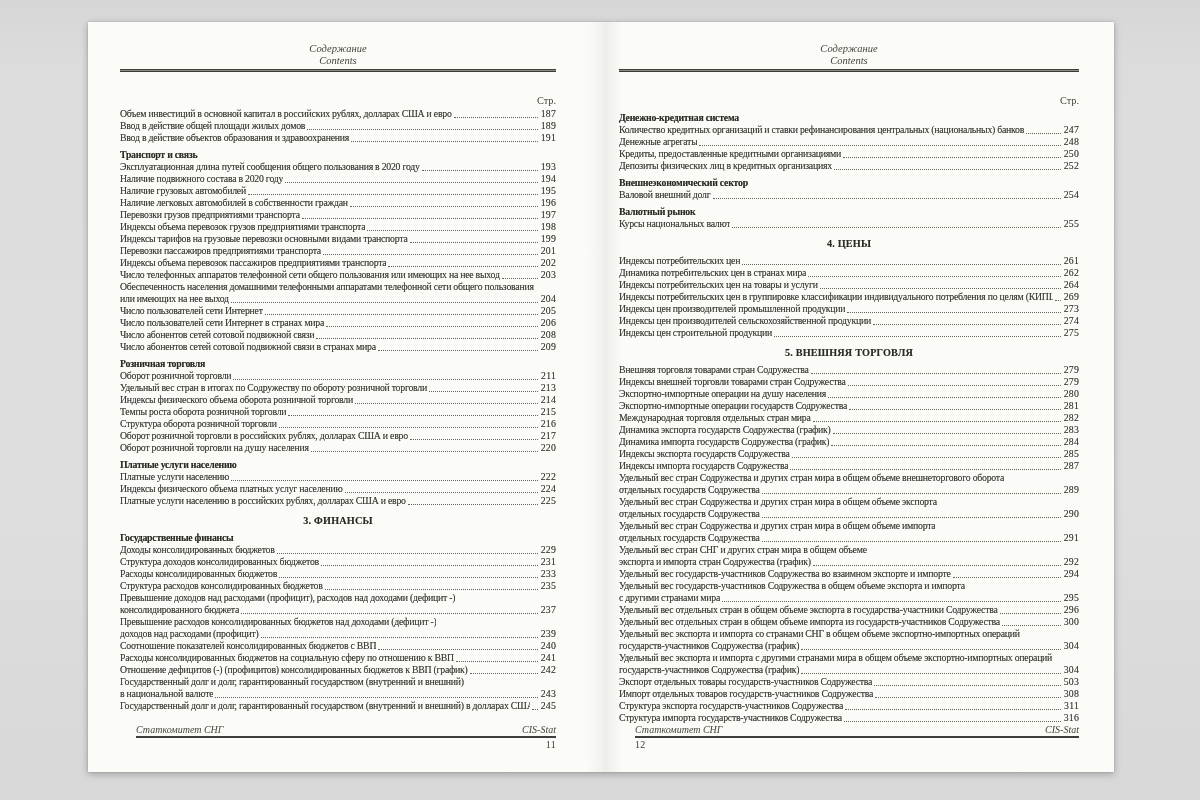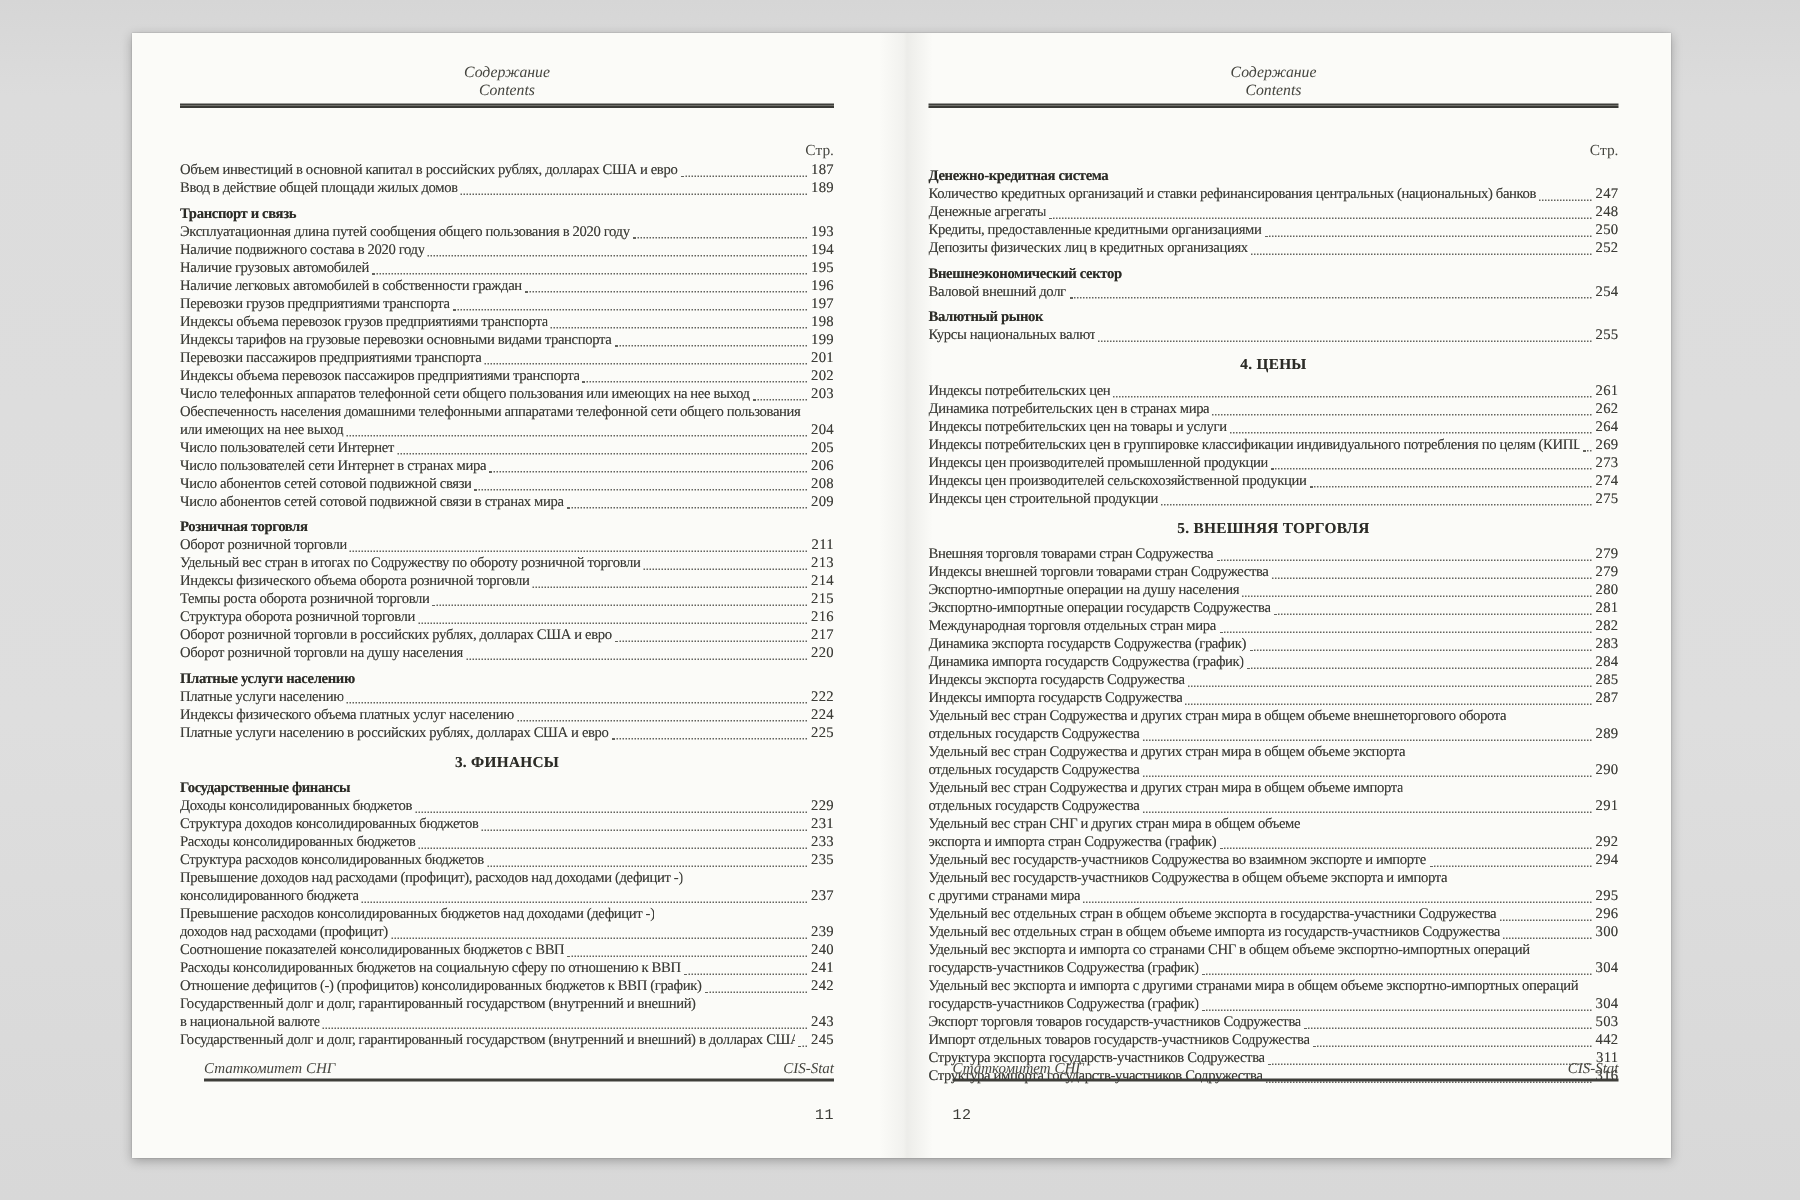--- a/index.html
+++ b/index.html
@@ -39,21 +39,21 @@
     border-bottom:1px dotted #63635d;height:0;}
   .pgnum{flex:0 0 auto;letter-spacing:.2px;}
   .heading{font-weight:bold;color:#2c2c27;margin-top:5px;}
   .chapter{font-weight:bold;color:#2c2c27;text-align:center;
     margin:8px 0 5px;font-size:10.2px;letter-spacing:.2px;}
 
   .pg-footer{position:absolute;left:16px;right:0;bottom:22px;font-size:10px;}
   .foot-row{display:flex;justify-content:space-between;font-style:italic;
     color:#45453f;margin-bottom:1px;}
   .foot-rule{height:2px;background:#3e3e3a;}
-  .foot-num{margin-top:18px;font-size:10px;color:#3c3c37;letter-spacing:.3px;font-family:Liberation Mono, monospace;}
+  .foot-num{margin-top:1px;font-size:10px;color:#3c3c37;letter-spacing:.3px;}
   .foot-num.right{text-align:right;}
   .foot-num.left{text-align:left;}
 </style>
 </head>
 <body>
 
 <div class="stage">
   <div class="spread">
     <div class="gutter"></div>
 
@@ -67,20 +67,25 @@
       <div class="entries">
           <div class="row">
             <span class="t">Объем инвестиций в основной капитал в российских рублях, долларах США и евро</span>
             <span class="leader"></span>
             <span class="pgnum">187</span>
           </div>
           <div class="row">
             <span class="t">Ввод в действие общей площади жилых домов</span>
             <span class="leader"></span>
             <span class="pgnum">189</span>
+          </div>
+          <div class="row">
+            <span class="t">Ввод в действие объектов образования и здравоохранения</span>
+            <span class="leader"></span>
+            <span class="pgnum">191</span>
           </div>
           <div class="heading">Транспорт и связь</div>
           <div class="row">
             <span class="t">Эксплуатационная длина путей сообщения общего пользования в 2020 году</span>
             <span class="leader"></span>
             <span class="pgnum">193</span>
           </div>
           <div class="row">
             <span class="t">Наличие подвижного состава в 2020 году</span>
             <span class="leader"></span>
@@ -471,28 +476,28 @@
           </div>
           <div class="row">
             <span class="t">Удельный вес экспорта и импорта с другими странами мира в общем объеме экспортно-импортных операций</span>
           </div>
           <div class="row">
             <span class="t">государств-участников Содружества (график)</span>
             <span class="leader"></span>
             <span class="pgnum">304</span>
           </div>
           <div class="row">
-            <span class="t">Экспорт торговля товаров государств-участников Содружества</span>
+            <span class="t">Экспорт отдельных товары государств-участников Содружества</span>
             <span class="leader"></span>
             <span class="pgnum">503</span>
           </div>
           <div class="row">
             <span class="t">Импорт отдельных товаров государств-участников Содружества</span>
             <span class="leader"></span>
-            <span class="pgnum">442</span>
+            <span class="pgnum">308</span>
           </div>
           <div class="row">
             <span class="t">Структура экспорта государств-участников Содружества</span>
             <span class="leader"></span>
             <span class="pgnum">311</span>
           </div>
           <div class="row">
             <span class="t">Структура импорта государств-участников Содружества</span>
             <span class="leader"></span>
             <span class="pgnum">316</span>

